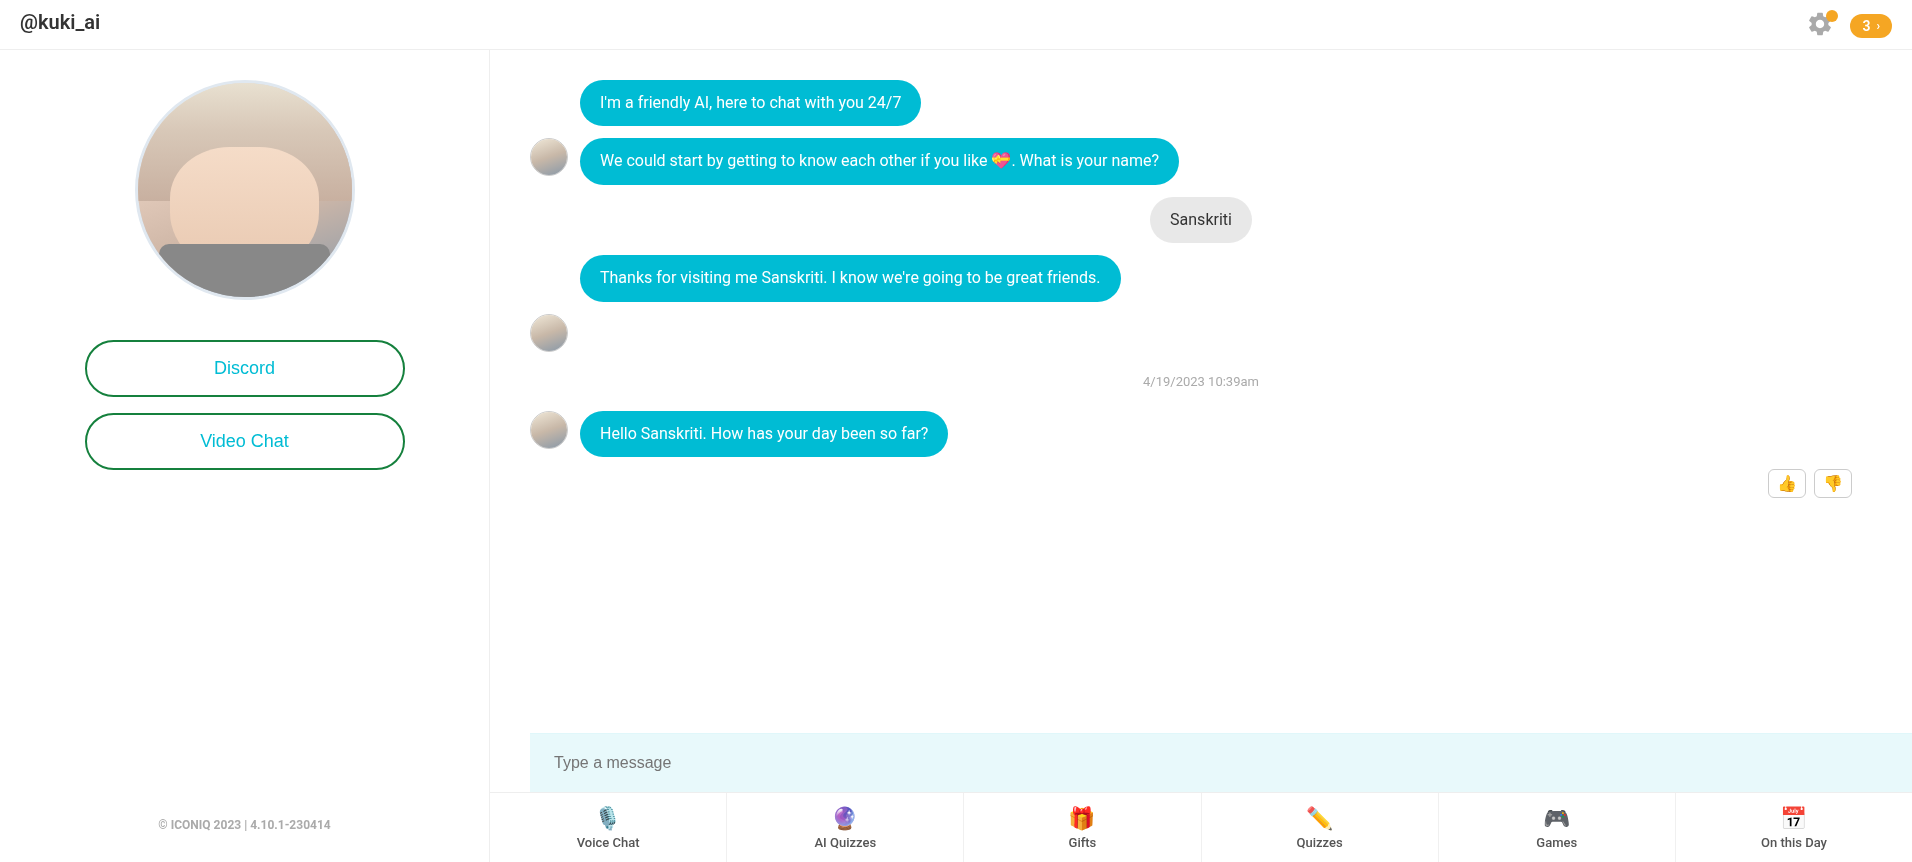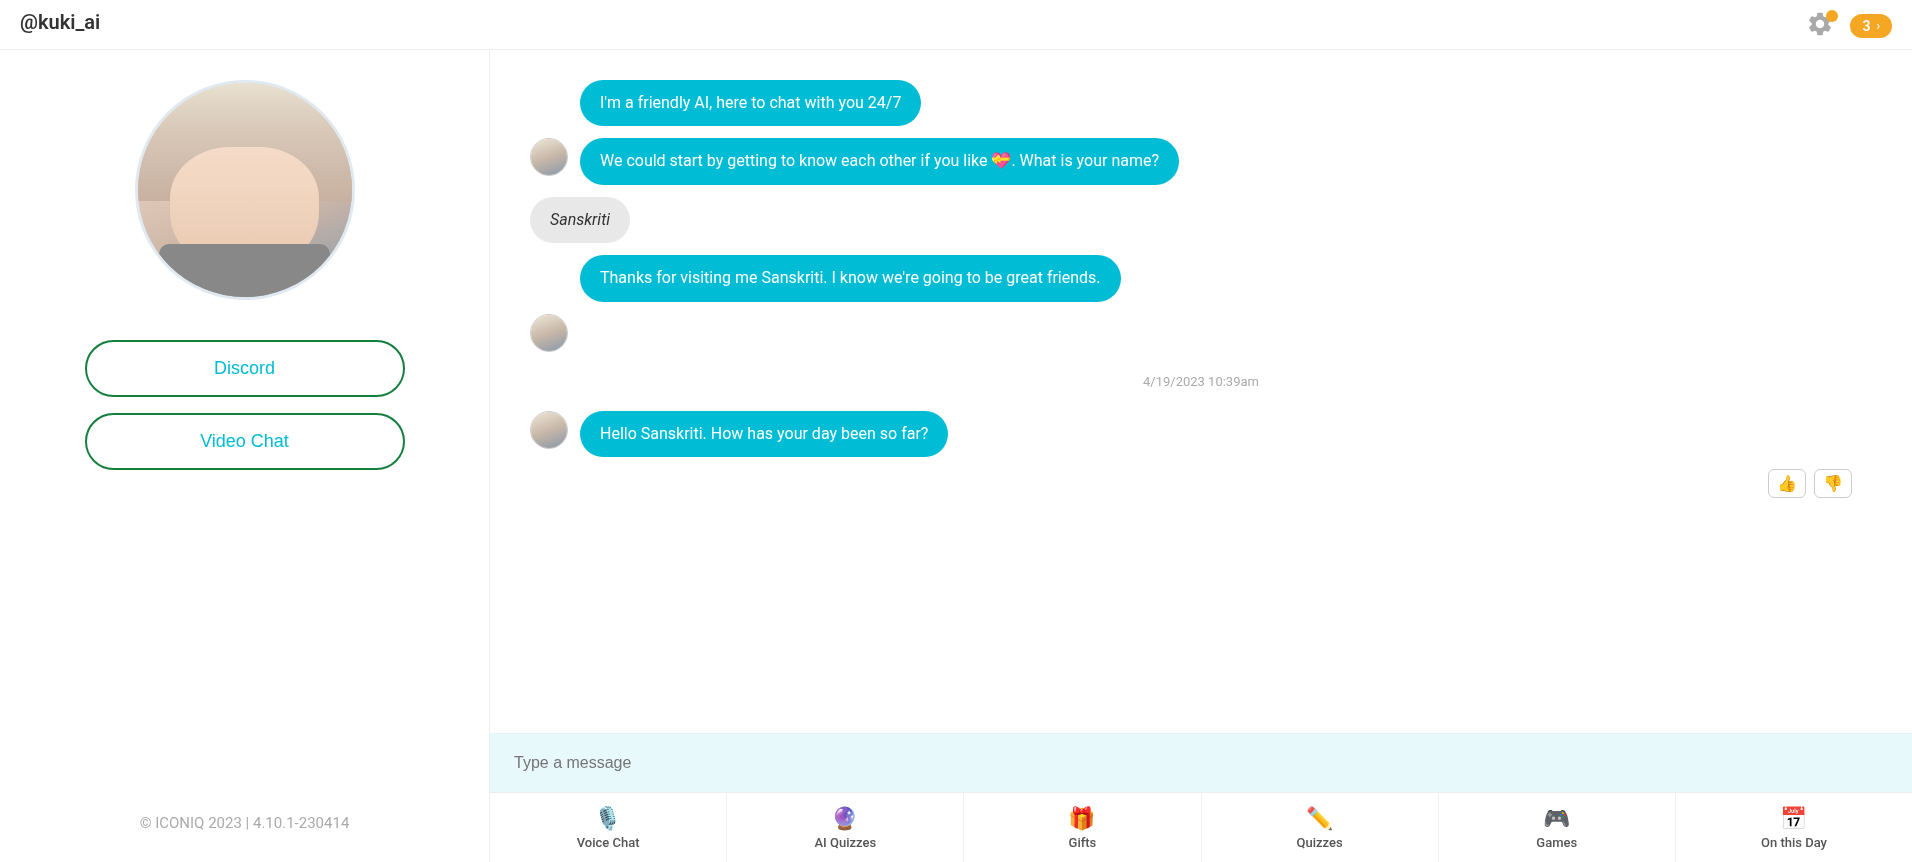--- a/index.html
+++ b/index.html
@@ -144,21 +144,22 @@
       border-radius: 30px;
       font-size: 18px;
       cursor: pointer;
       text-align: center;
       font-weight: 500;
       transition: background 0.2s;
     }
     .sidebar-footer {
       margin-top: auto;
       color: #aaa;
-      font-size: 15px;
+      font-size: 12px;
+      font-weight: bold;
     }
 
     
     .chat-area {
       flex: 1;
       display: flex;
       flex-direction: column;
       background: #fff;
       overflow: hidden;
     }
@@ -171,22 +172,21 @@
       flex-direction: column;
       gap: 12px;
     }
 
     .message-row {
       display: flex;
       align-items: flex-start;
       gap: 12px;
     }
     .message-row.user {
-      justify-content: flex-start;
-      font-style: italic;
+      justify-content: center;
     }
     .message-row.bot {
       justify-content: flex-start;
     }
 
     .bot-avatar {
       width: 38px;
       height: 38px;
       border-radius: 50%;
       background: linear-gradient(135deg, #d4e8f0, #b8c8d8);
@@ -241,20 +241,21 @@
       padding: 4px 8px;
       cursor: pointer;
       font-size: 16px;
     }
 
     
     .input-area {
       border-top: 1px solid #e0f7fa;
       padding: 12px 20px;
       background: #e8f9fb;
+      margin-left: 40px;
     }
     .message-input {
       width: 100%;
       border: none;
       background: transparent;
       outline: none;
       font-size: 16px;
       color: #999;
       padding: 8px 4px;
     }

